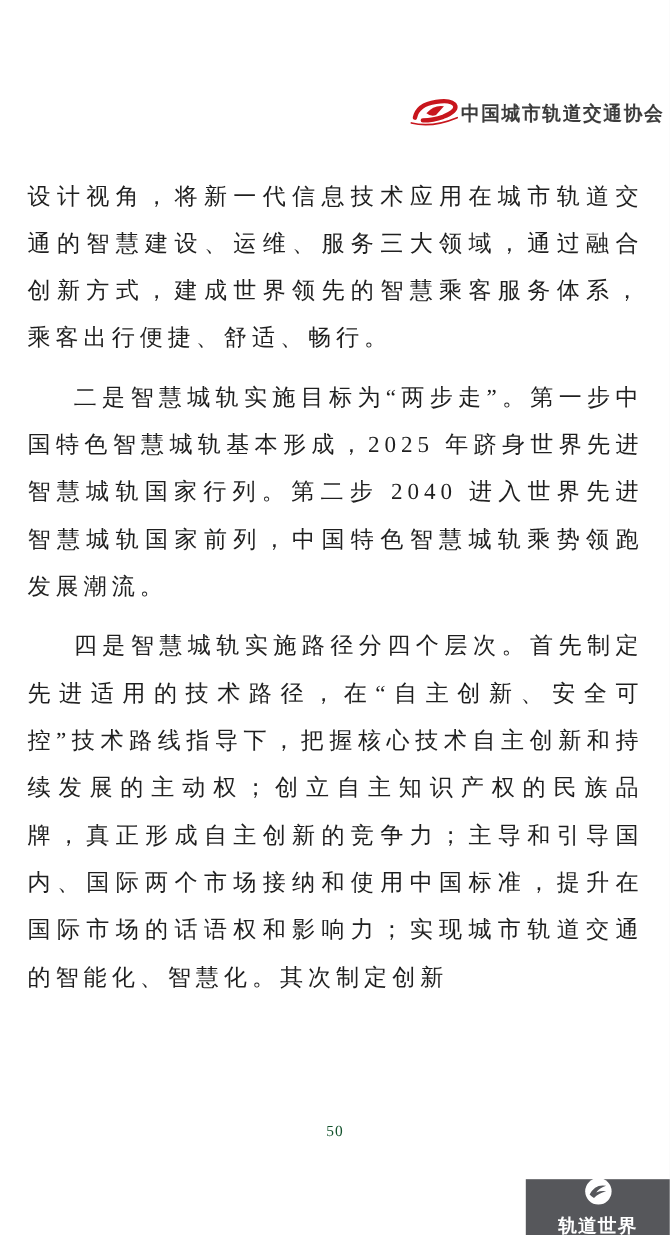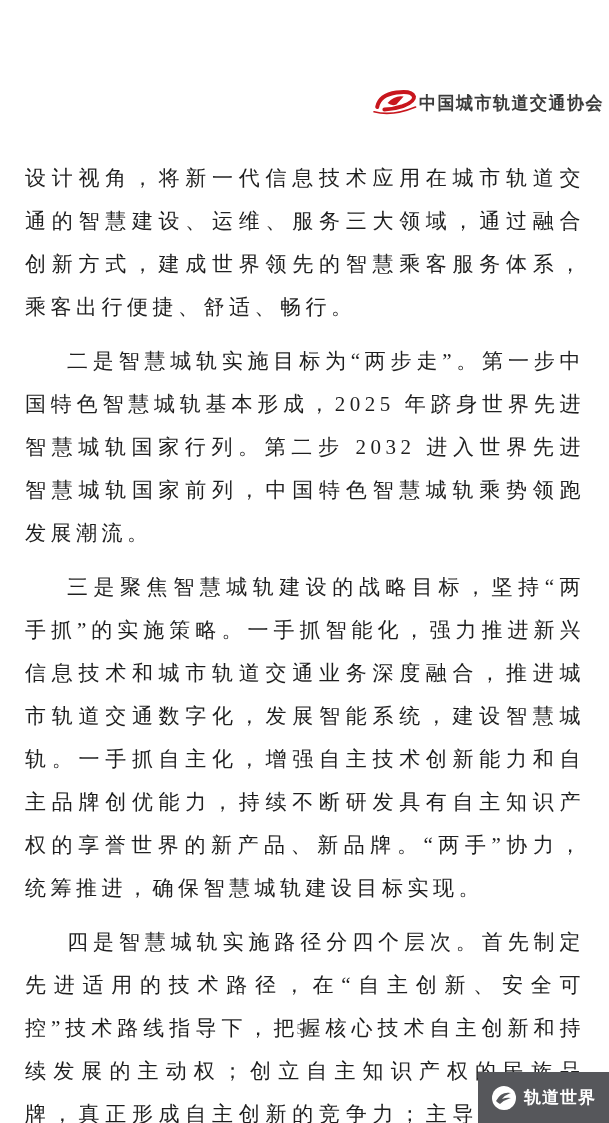--- a/index.html
+++ b/index.html
@@ -46,34 +46,35 @@
   .body-text b { font-weight:normal; }
 
   
   .page-number {
     position:absolute;
     top:1022px; left:0;
     width:100%;
     text-align:center;
     font-size:14px;
     letter-spacing:1px;
-    color:#737373;
+    color:#14532d;
   }
 
   
   .watermark {
     position:absolute;
     right:0; bottom:0;
     width:131px; height:51px;
     background:#56575b;
     display:flex;
     align-items:center;
     justify-content:center;
     gap:7px;
     font-family:"Liberation Sans","DejaVu Sans",sans-serif;
+    flex-direction:column;
   }
   .watermark-icon { width:26px; height:26px; flex:0 0 auto; }
   .watermark-label {
     color:#ffffff;
     font-size:17px;
     font-weight:bold;
     letter-spacing:1px;
     white-space:nowrap;
   }
 </style>
@@ -86,22 +87,21 @@
     <svg class="logo-swoosh" viewBox="0 0 60 38" xmlns="http://www.w3.org/2000/svg" aria-hidden="true">
       <path d="M9 24 Q12 9 33 6 Q52 3 55 11 Q56 17 41 23 Q30 27 18 27" fill="none" stroke="#c8161d" stroke-width="5" stroke-linecap="round"></path>
       <path d="M22 19 Q31 9 42 11 L33 21 Q27 23 22 19 Z" fill="#c8161d"></path>
       <path d="M5 30 Q28 36 57 24" fill="none" stroke="#c8161d" stroke-width="2" stroke-linecap="round"></path>
     </svg>
     <span class="brand-text">中国城市轨道交通协会</span>
   </div>
 
   <div class="body-text">
     <p><b></b><span>设计视角，将新一代信息技术应用在城市轨道交通的智慧建设、运维、服务三大领域，通过融合创新方式，建成世界领先的智慧乘客服务体系，乘客出行便捷、舒适、畅行。</span></p>
-    <p class="indent"><b>二是智慧城轨实施目标为“两步走”。</b><span>第一步中国特色智慧城轨基本形成，2025 年跻身世界先进智慧城轨国家行列。第二步 2032 进入世界先进智慧城轨国家前列，中国特色智慧城轨乘势领跑发展潮流。</span></p>
-    <p class="indent"><b>三是聚焦智慧城轨建设的战略目标，坚持“两手抓”的实施策略。</b><span>一手抓智能化，强力推进新兴信息技术和城市轨道交通业务深度融合，推进城市轨道交通数字化，发展智能系统，建设智慧城轨。一手抓自主化，增强自主技术创新能力和自主品牌创优能力，持续不断研发具有自主知识产权的享誉世界的新产品、新品牌。“两手”协力，统筹推进，确保智慧城轨建设目标实现。</span></p>
+    <p class="indent"><b>二是智慧城轨实施目标为“两步走”。</b><span>第一步中国特色智慧城轨基本形成，2025 年跻身世界先进智慧城轨国家行列。第二步 2040 进入世界先进智慧城轨国家前列，中国特色智慧城轨乘势领跑发展潮流。</span></p>
     <p class="indent"><b>四是智慧城轨实施路径分四个层次。</b><span>首先制定先进适用的技术路径，在“自主创新、安全可控”技术路线指导下，把握核心技术自主创新和持续发展的主动权；创立自主知识产权的民族品牌，真正形成自主创新的竞争力；主导和引导国内、国际两个市场接纳和使用中国标准，提升在国际市场的话语权和影响力；实现城市轨道交通的智能化、智慧化。其次制定创新</span></p>
   </div>
 
   <div class="page-number">50</div>
 
   <div class="watermark">
     <svg class="watermark-icon" viewBox="0 0 26 26" xmlns="http://www.w3.org/2000/svg" aria-hidden="true">
       <circle cx="13" cy="13" r="12" fill="#ffffff"></circle>
       <path d="M5 16 Q10 6 20 8 Q14 10 11 14 Q16 12 20 13 Q13 15 9 19 Q7 18 5 16 Z" fill="#56575b"></path>
     </svg>

